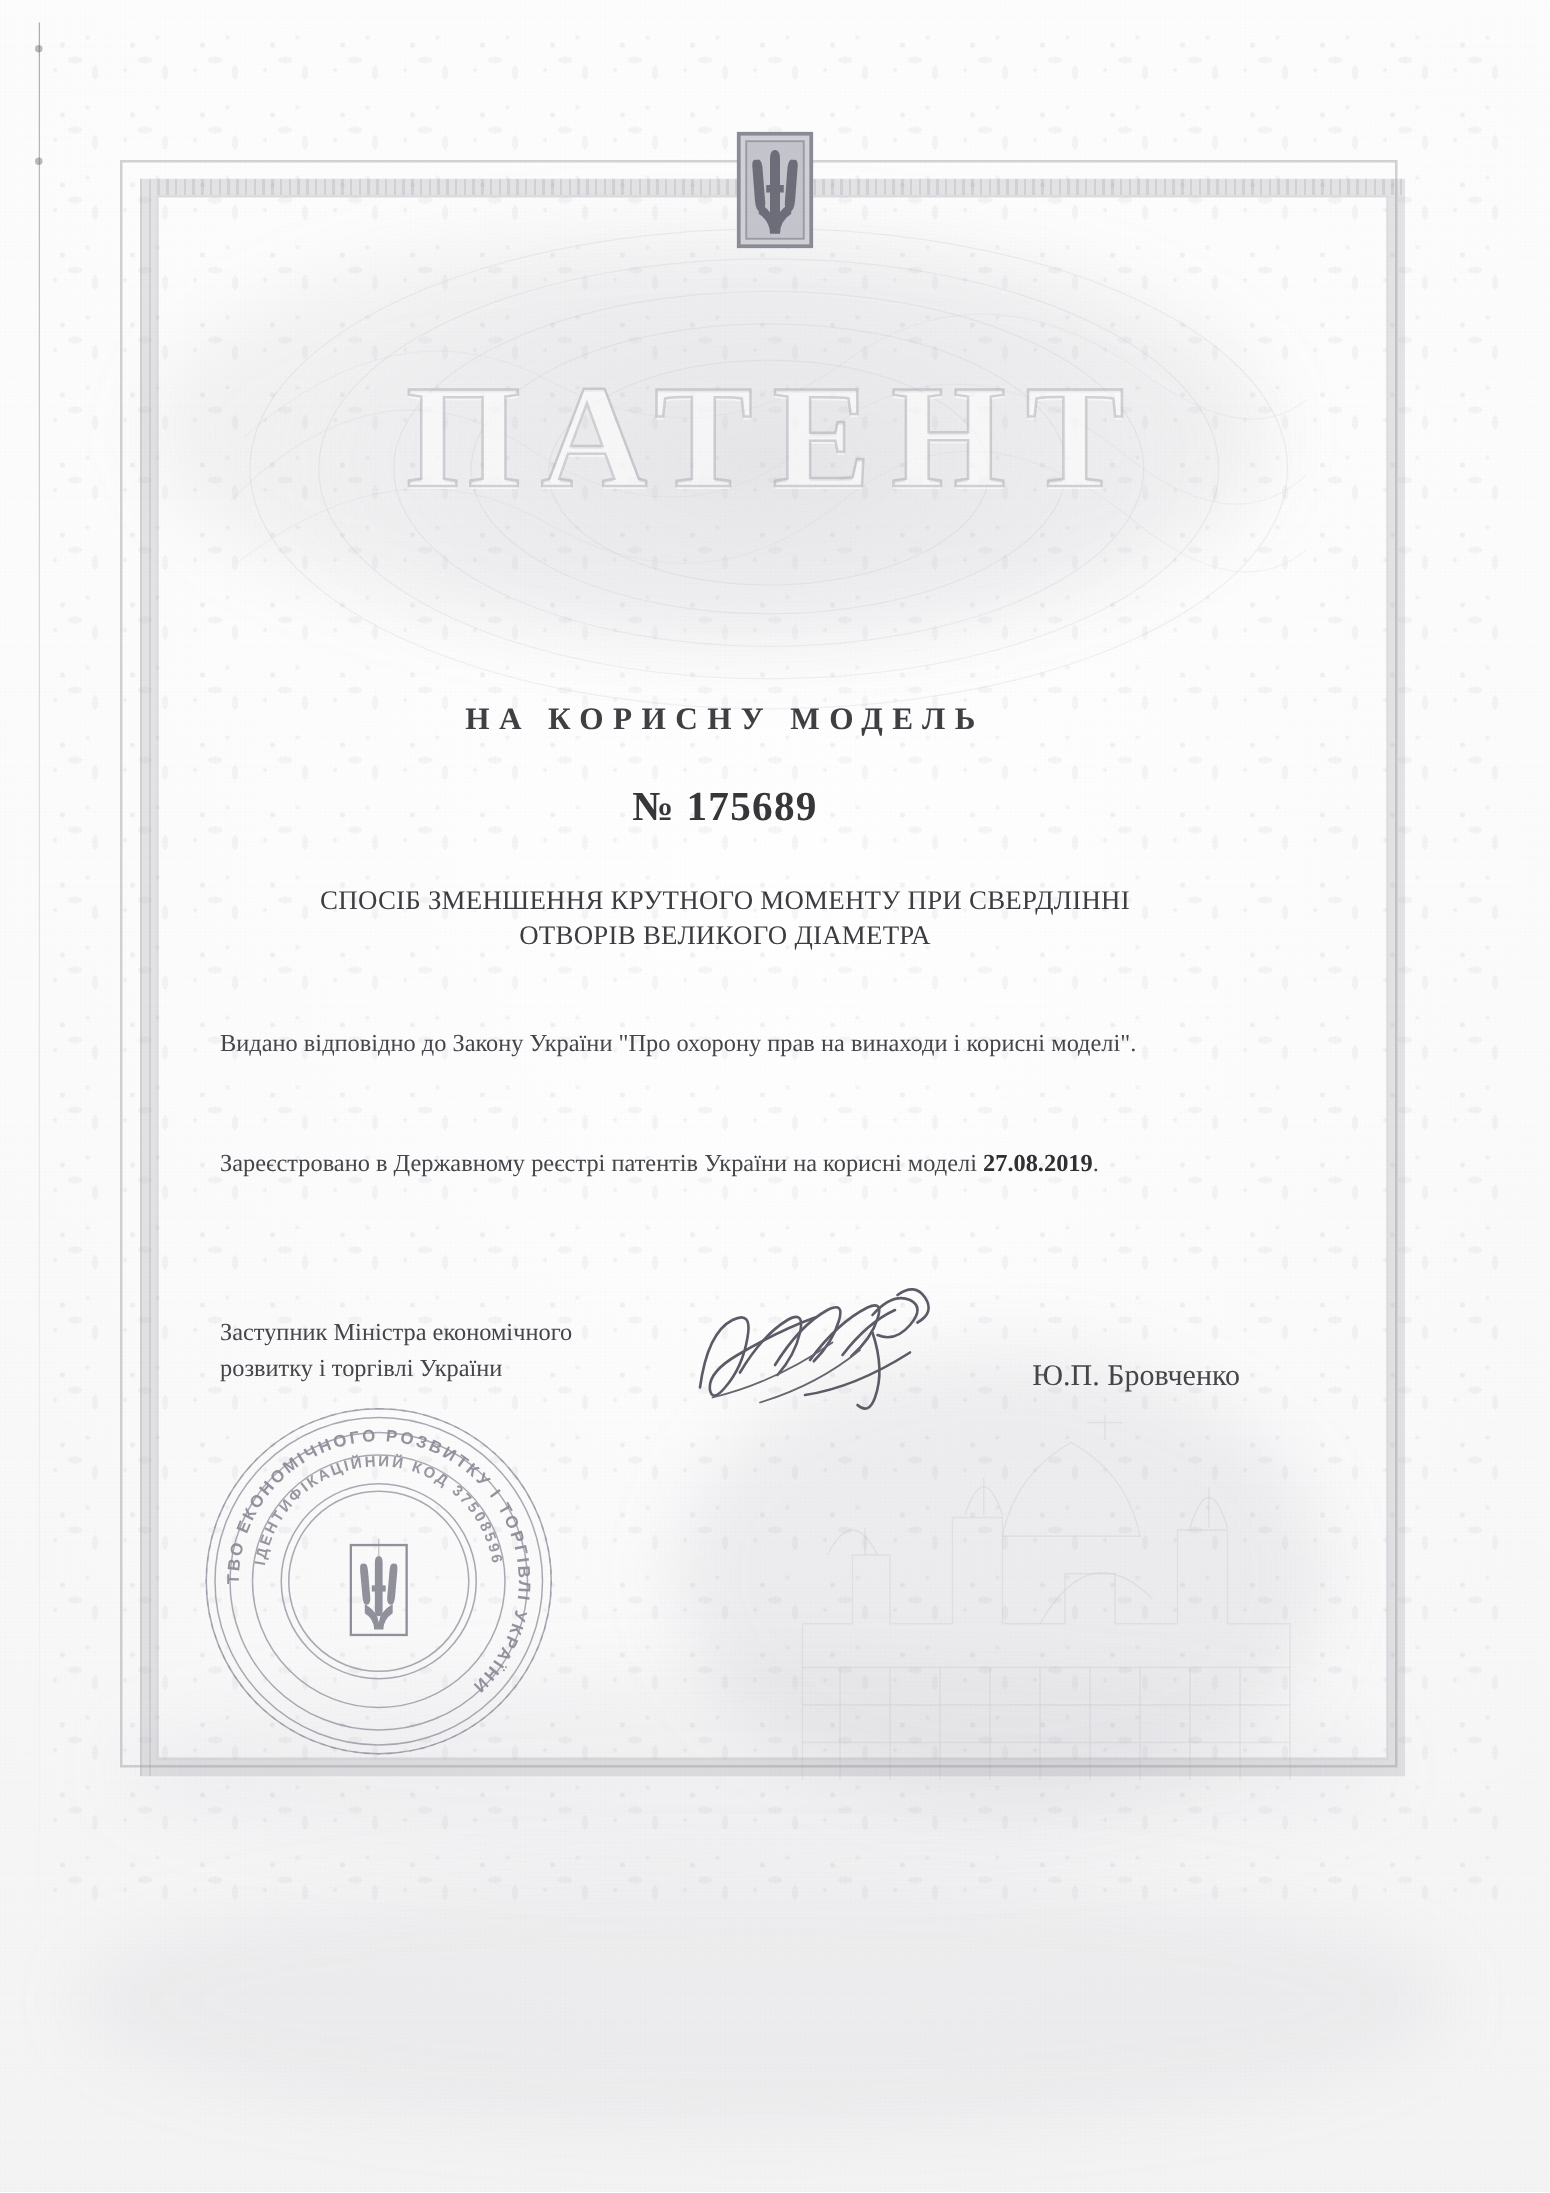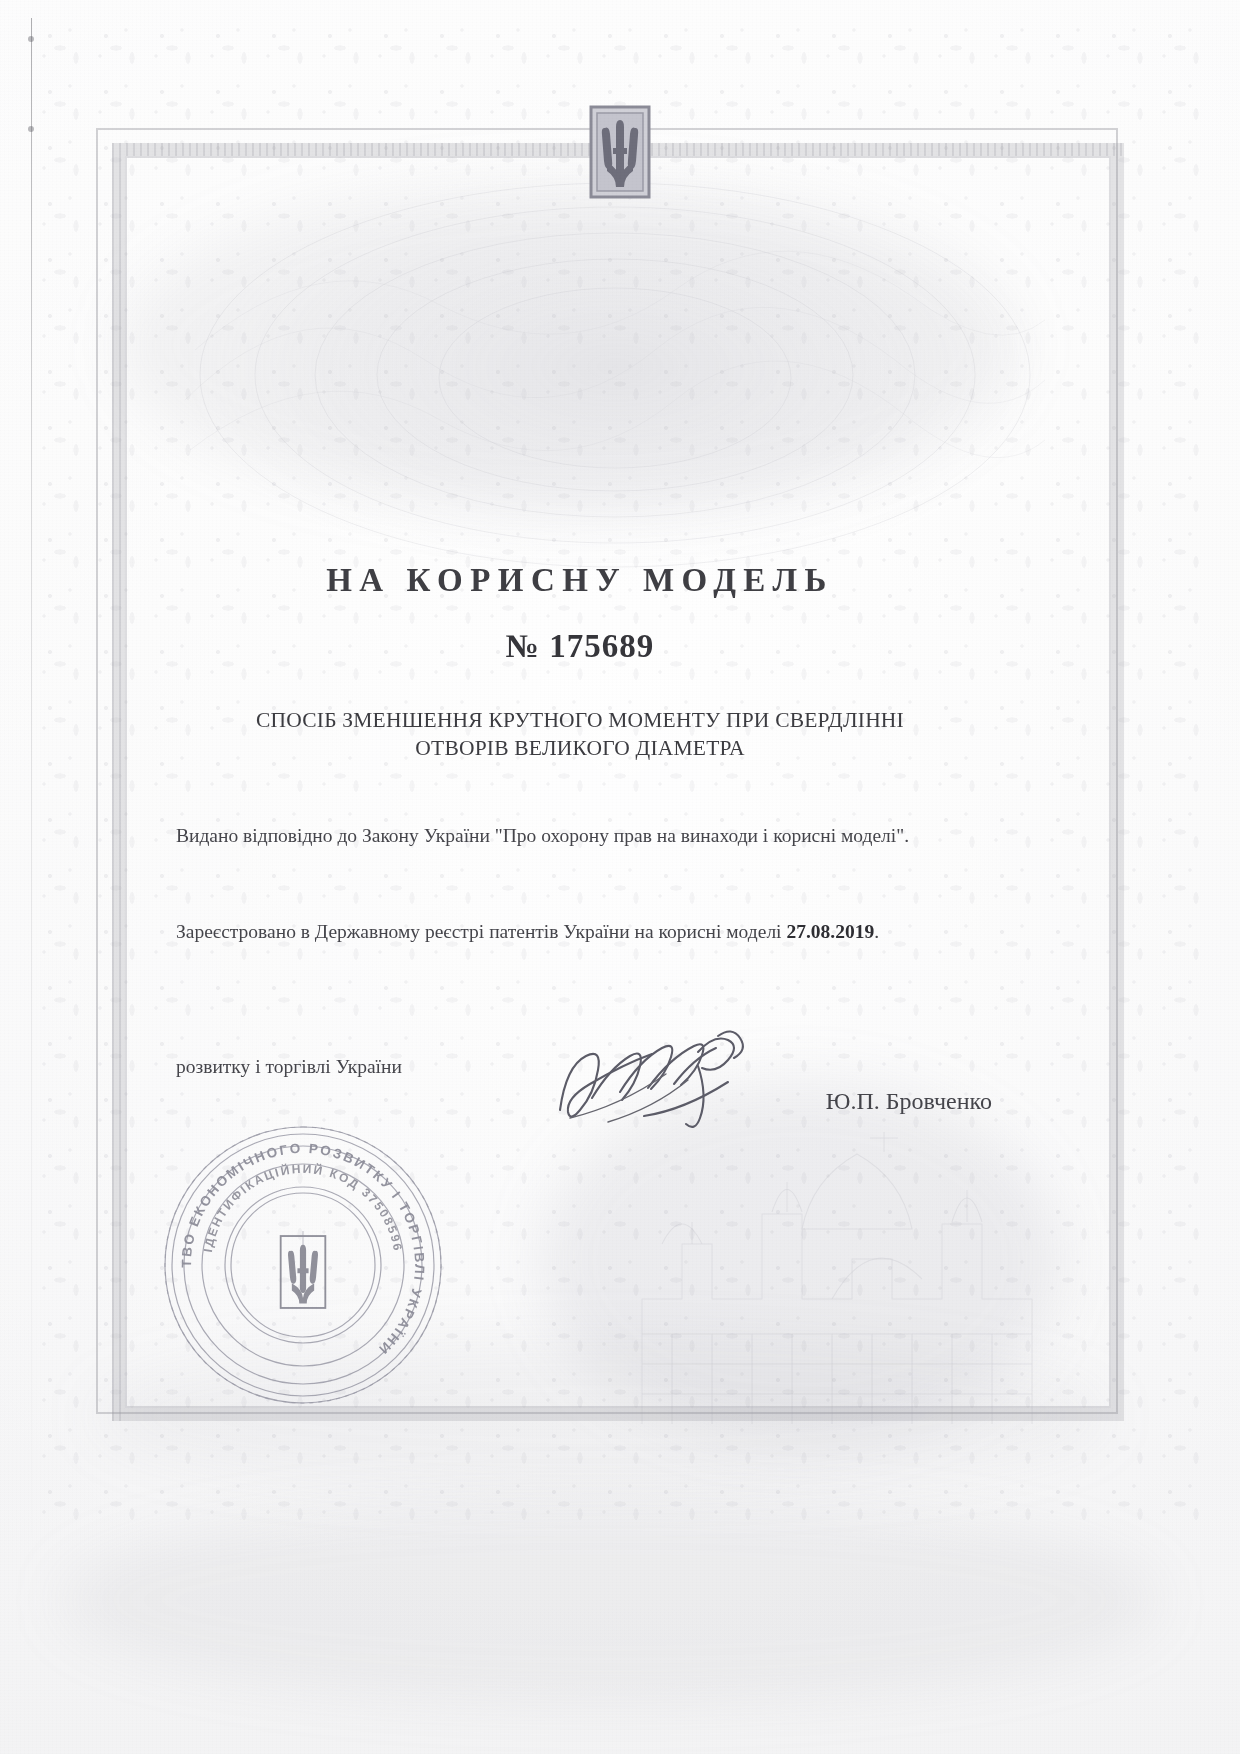--- a/index.html
+++ b/index.html
@@ -164,21 +164,21 @@
     top: 0;
     width: 820px;
   }
 
   .kind-line {
     position: absolute;
     top: 562px;
     left: 0;
     width: 820px;
     text-align: center;
-    font-size: 33px;
+    font-size: 25px;
     font-weight: 700;
     letter-spacing: 7.5px;
     color: #3f3f44;
   }
 
   .number-line {
     position: absolute;
     top: 628px;
     left: 0;
     width: 820px;
@@ -344,20 +344,21 @@
       <g fill="#6e6e7b">
         <path d="M32 16 q4 0 4 7 l0 46 q0 7 -4 7 q-4 0 -4 -7 l0 -46 q0 -7 4 -7 z"></path>
         <path d="M17 24 q4 -2 5 6 l2 26 q1 8 -3 9 q-4 1 -5 -8 l-2 -26 q-1 -8 3 -7 z"></path>
         <path d="M47 24 q4 -1 3 7 l-2 26 q-1 9 -5 8 q-4 -1 -3 -9 l2 -26 q1 -8 5 -6 z"></path>
         <path d="M19 58 q13 8 13 18 q0 -10 13 -18 l0 9 q-9 6 -9 16 l-8 0 q0 -10 -9 -16 z"></path>
         <path d="M25 44 l14 0 l0 6 l-14 0 z"></path>
       </g>
     </svg>
   </div>
 
+  <div class="watermark-patent">ПАТЕНТ</div>
 
   <div class="cityscape">
     <svg viewBox="0 0 520 330" width="520" height="330" aria-hidden="true">
       <g fill="none" stroke="#9e9eaa" stroke-opacity=".55" stroke-width="1.1">
         <path d="M40 330 L40 205 L80 205 L80 150 L110 150 L110 205 L160 205 L160 120 L200 120 L200 205 L250 205 L250 165 L290 165 L290 205 L340 205 L340 130 L380 130 L380 205 L430 205 L430 330"></path>
         <path d="M60 150 q20 -40 40 0"></path>
         <path d="M170 118 q15 -45 30 0"></path>
         <path d="M350 128 q15 -48 30 0"></path>
         <path d="M90 150 l0 -22 M185 118 l0 -30 M365 128 l0 -32"></path>
         <path d="M40 240 L430 240 M40 270 L430 270 M40 300 L430 300"></path>
@@ -375,20 +376,21 @@
 
     <div class="number-line">№ 175689</div>
 
     <div class="invention-title">СПОСІБ ЗМЕНШЕННЯ КРУТНОГО МОМЕНТУ ПРИ СВЕРДЛІННІ ОТВОРІВ ВЕЛИКОГО ДІАМЕТРА</div>
 
     <div class="para p-issued">Видано відповідно до Закону України "Про охорону прав на винаходи і корисні моделі".</div>
 
     <div class="para p-registered"><span>Зареєстровано в Державному реєстрі патентів України на корисні моделі </span><b>27.08.2019</b><span>.</span></div>
 
     <div class="signatory">
+      <div>Заступник Міністра економічного</div>
       <div>розвитку і торгівлі України</div>
     </div>
 
     <div class="signatory-name">Ю.П. Бровченко</div>
   </div>
 
   <div class="signature">
     <svg viewBox="0 0 230 120" width="230" height="120" aria-hidden="true">
       <g fill="none" stroke="#5c5c68" stroke-width="2.1" stroke-linecap="round">
         <path d="M12 88 q6 -44 26 -54 q16 -8 12 14 q-4 24 -18 40 q-10 12 -12 2 q-2 -14 22 -28 q34 -20 62 -30"></path>

